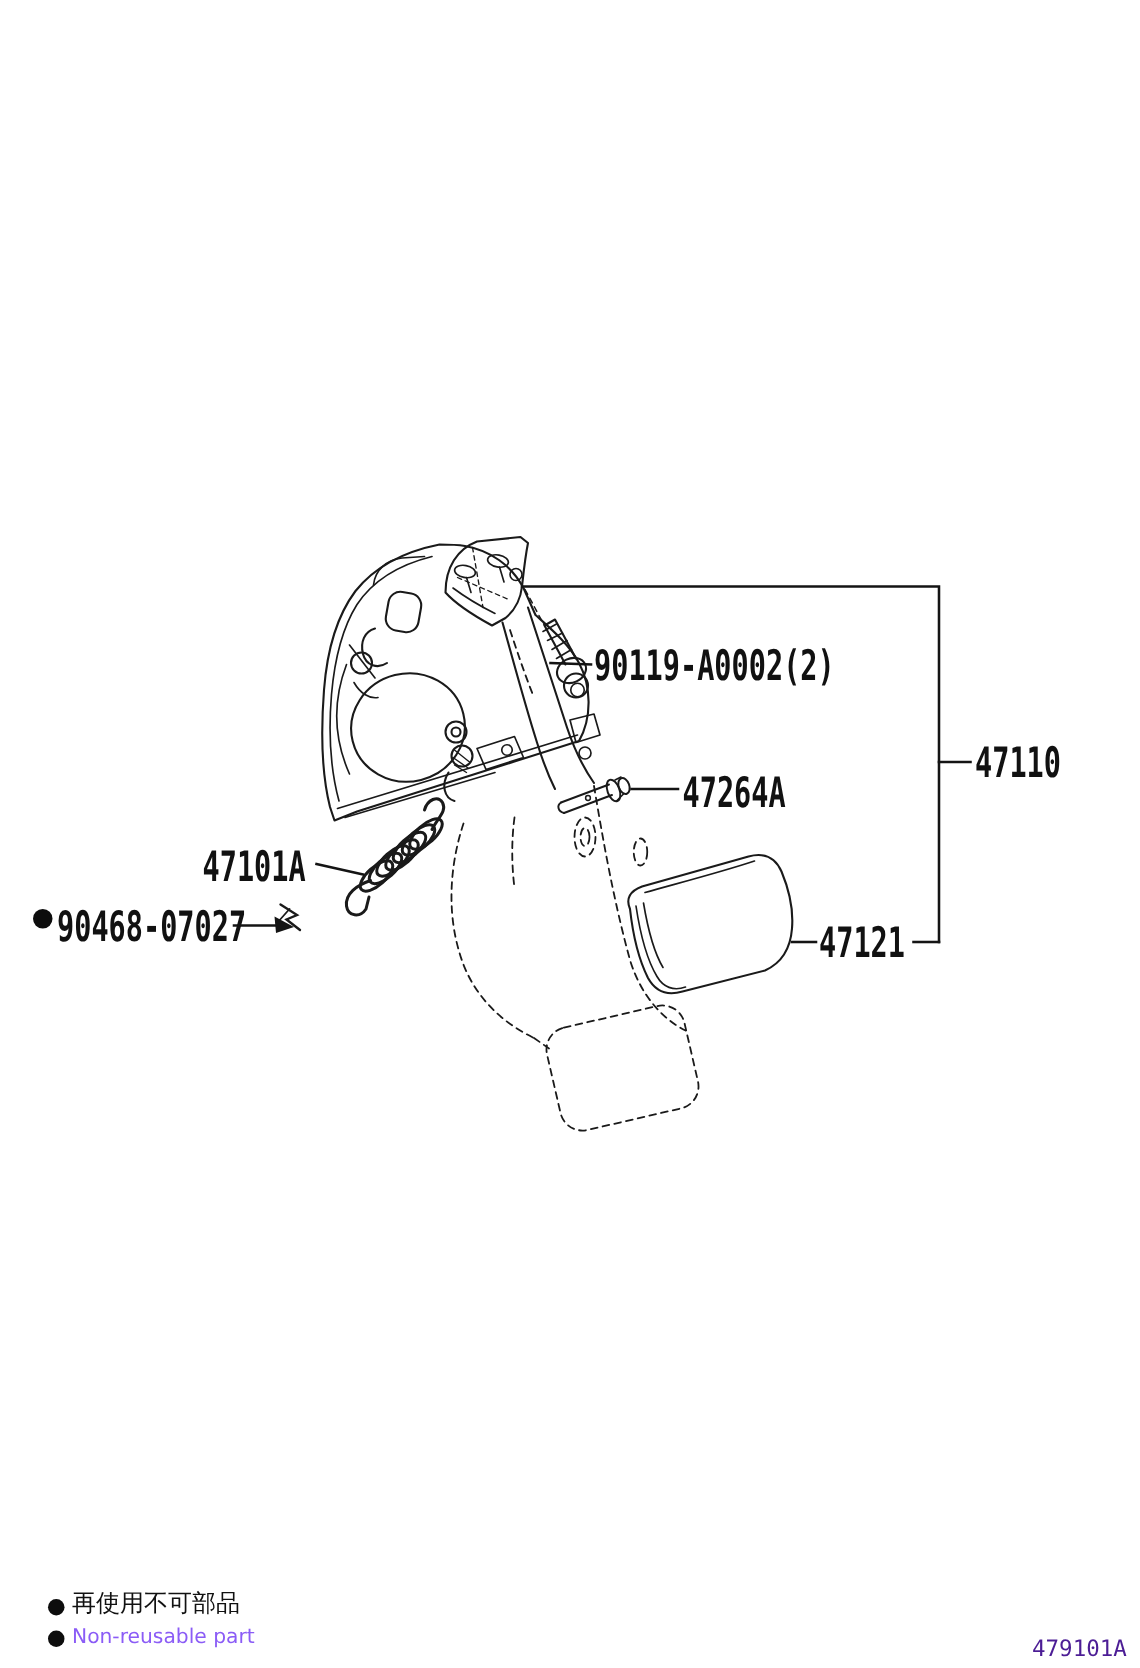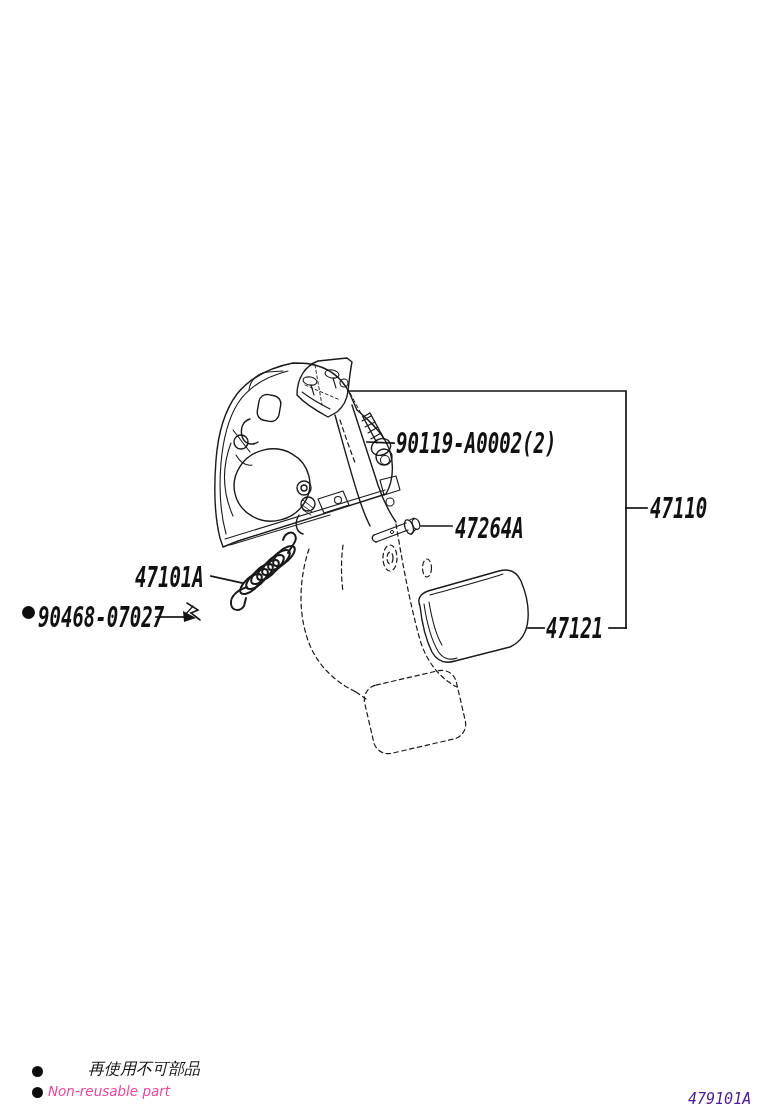--- a/index.html
+++ b/index.html
@@ -2,21 +2,20 @@
 <html><head>
 <meta charset="utf-8">
 <style>
   html,body { margin:0; padding:0; background:#ffffff; }
   .page {
     position:relative;
     width:760px; height:1107px;
     background:#ffffff;
     overflow:hidden;
     font-family:"DejaVu Sans", sans-serif;
-    font-style:italic;
   }
   .diagram-svg { position:absolute; left:0; top:0; }
   .plabel {
     position:absolute;
     font-family:"DejaVu Sans Mono", monospace;
     font-weight:bold;
     font-size:28px;
     line-height:26px;
     color:#111111;
     transform:scaleX(0.68);
@@ -31,28 +30,27 @@
   }
   .dot-part { width:13px; height:13px; }
   .dot-legend { width:11px; height:11px; }
   .legend-jp {
     position:absolute;
     font-family:"DejaVu Sans", sans-serif;
     font-size:16px;
     font-weight:500;
     color:#111111;
     white-space:nowrap;
-    margin-left:40px;
   }
   .legend-en {
     position:absolute;
     font-family:"DejaVu Sans", sans-serif;
     font-size:13.5px;
     font-weight:normal;
-    color:#ec4899;
+    color:#8b5cf6;
     white-space:nowrap;
   }
   .figcode {
     position:absolute;
     font-family:"DejaVu Sans Mono", monospace;
     font-size:15px;
     color:#4c1d95;
     white-space:nowrap;
   }
   .bottom-rule {

